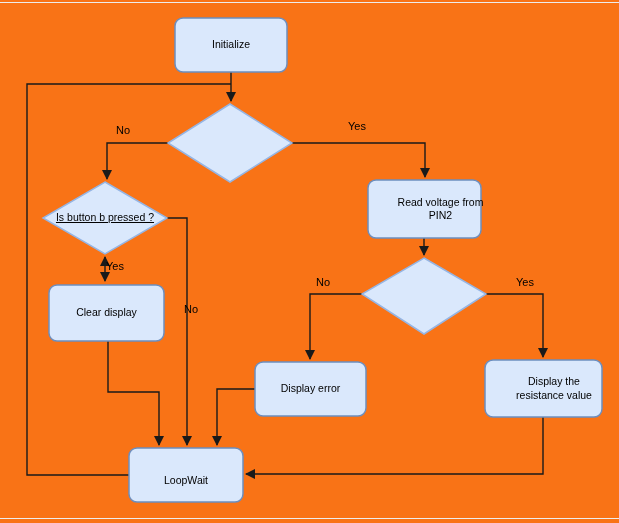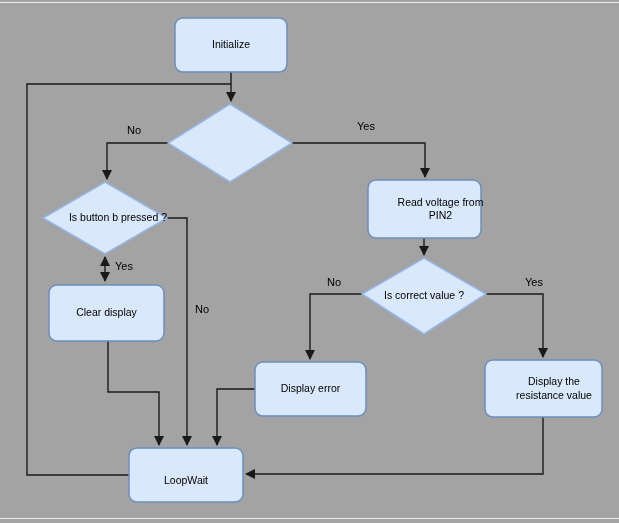--- a/index.html
+++ b/index.html
@@ -1,20 +1,20 @@
 <!DOCTYPE html>
 <html><head>
 <meta charset="utf-8">
 <style>
   html, body { margin: 0; padding: 0; background: #ffffff; }
   #canvas {
     position: relative;
     width: 619px;
     height: 523px;
-    background: #a3a3a3;
+    background: #f97316;
     overflow: hidden;
     font-family: "Liberation Sans", sans-serif;
   }
   #wires { position: absolute; left: 0; top: 0; }
   .hairline {
     position: absolute; left: 0; width: 619px; height: 1px;
     background: #ededed;
   }
   .node-label {
     position: absolute;
@@ -24,21 +24,20 @@
     text-align: center;
     font-size: 10.5px;
     line-height: 1.25;
     color: #000000;
     white-space: pre-line;
     pointer-events: none;
   }
   .edge-label {
     position: absolute;
     width: 36px;
-    text-align: center;
     font-size: 11px;
     color: #000000;
     pointer-events: none;
   }
   .shape-rect { fill: #dae8fc; stroke: #6c8ebf; stroke-width: 1.5; }
   .shape-diamond { fill: #dae8fc; stroke: #95b5e4; stroke-width: 1.5; }
   .edge { fill: none; stroke: #1a1a1a; stroke-width: 1.4; }
 </style>
 </head>
 <body>
@@ -74,24 +73,23 @@
     <rect class="shape-rect" x="255" y="362" width="111" height="54" rx="8" ry="8" fill="#dae8fc" stroke="#6c8ebf"></rect>
     <rect class="shape-rect" x="485" y="360" width="117" height="57" rx="8" ry="8" fill="#dae8fc" stroke="#6c8ebf"></rect>
     <rect class="shape-rect" x="129" y="448" width="114" height="54" rx="8" ry="8" fill="#dae8fc" stroke="#6c8ebf"></rect>
 
     <polygon class="shape-diamond" points="230,104 292,143 230,182 168,143" fill="#dae8fc" stroke="#95b5e4"></polygon>
     <polygon class="shape-diamond" points="105,182 167,218 105,254 43,218" fill="#dae8fc" stroke="#95b5e4"></polygon>
     <polygon class="shape-diamond" points="424,258 486,294 424,334 362,294" fill="#dae8fc" stroke="#95b5e4"></polygon>
   </svg>
 
   <div class="node-label" style="left:175px; top:18px;  width:112px; height:54px;">Initialize</div>
-  <div class="node-label" style="left:56px;  top:182px; width:124px; height:72px;">Is button b pressed ?</div>
+  <div class="node-label" style="left:43px;  top:182px; width:124px; height:72px;text-decoration:underline;">Is button b pressed ?</div>
   <div class="node-label" style="left:384px; top:180px; width:113px; height:58px;">Read voltage from
 PIN2</div>
-  <div class="node-label" style="left:362px; top:258px; width:124px; height:76px;">Is correct value ?</div>
   <div class="node-label" style="left:49px;  top:285px; width:115px; height:56px;">Clear display</div>
   <div class="node-label" style="left:255px; top:362px; width:111px; height:54px;text-align:center;">Display error</div>
   <div class="node-label" style="left:485px; top:360px; width:138px; height:57px;">Display the
 resistance value</div>
   <div class="node-label" style="left:129px; top:448px; width:114px; height:66px;">LoopWait</div>
 
   <div class="edge-label" style="left:116px; top:124px;">No</div>
   <div class="edge-label" style="left:348px; top:120px;">Yes</div>
   <div class="edge-label" style="left:106px; top:260px;">Yes</div>
   <div class="edge-label" style="left:184px; top:303px;">No</div>

